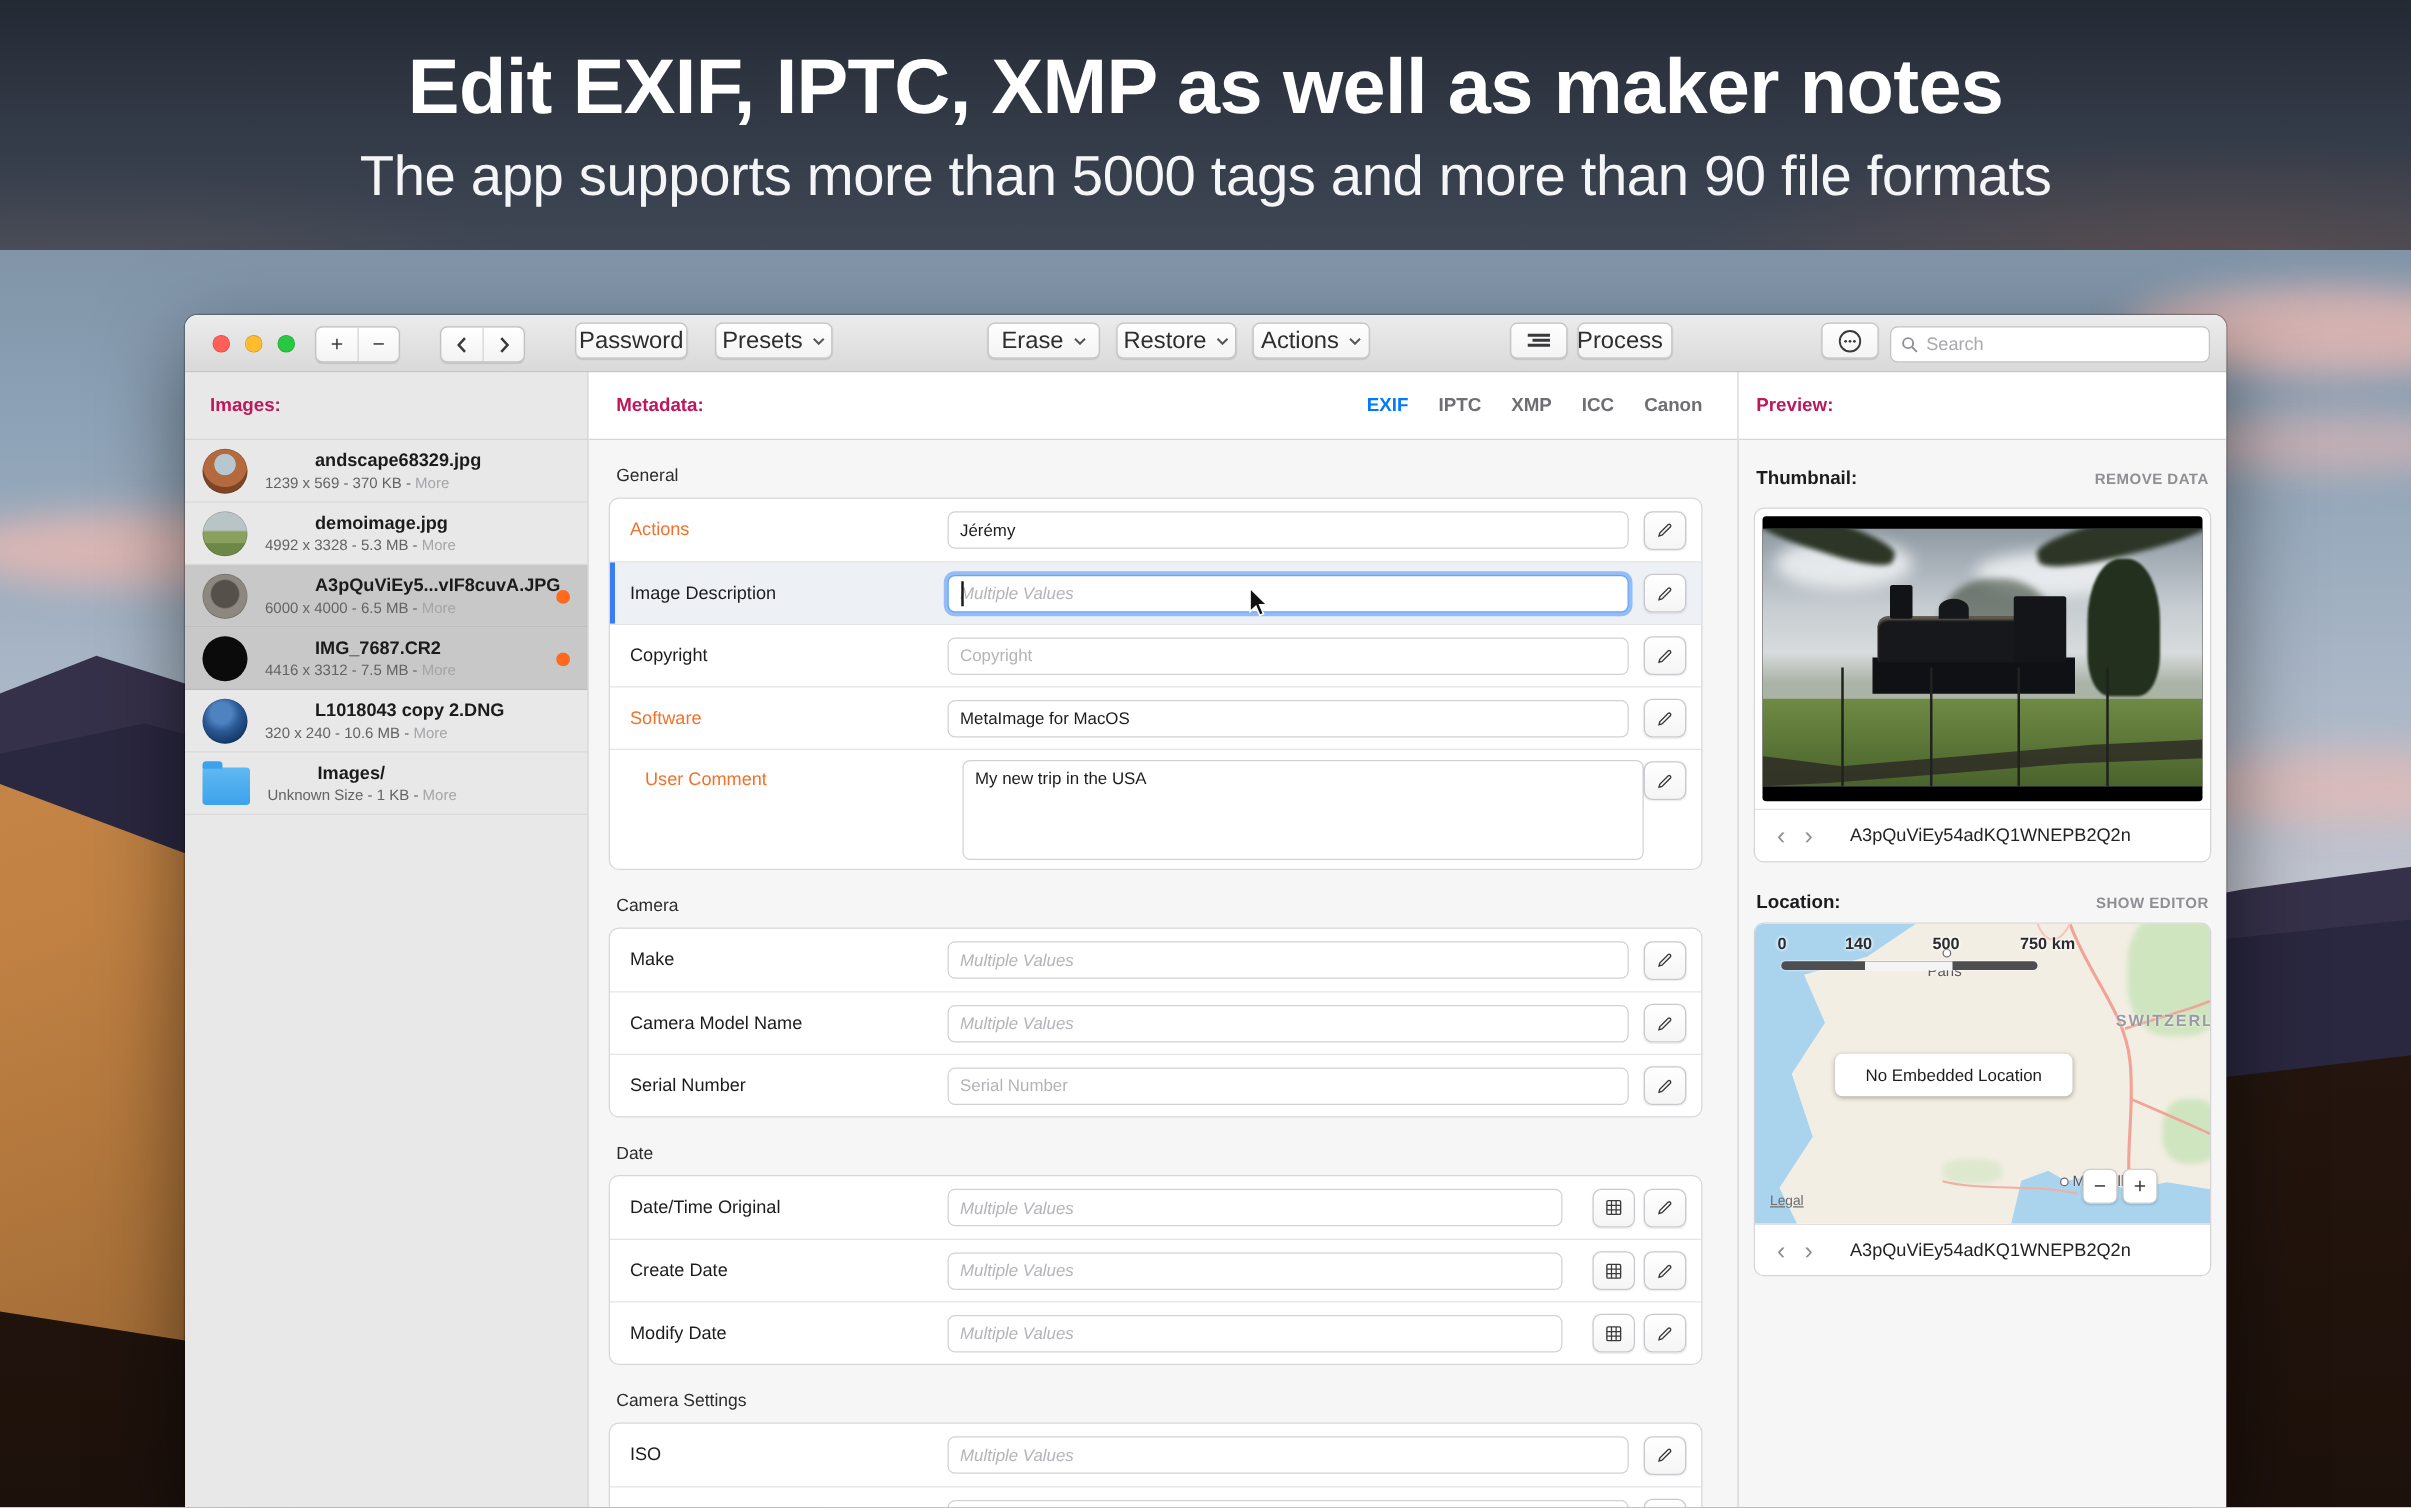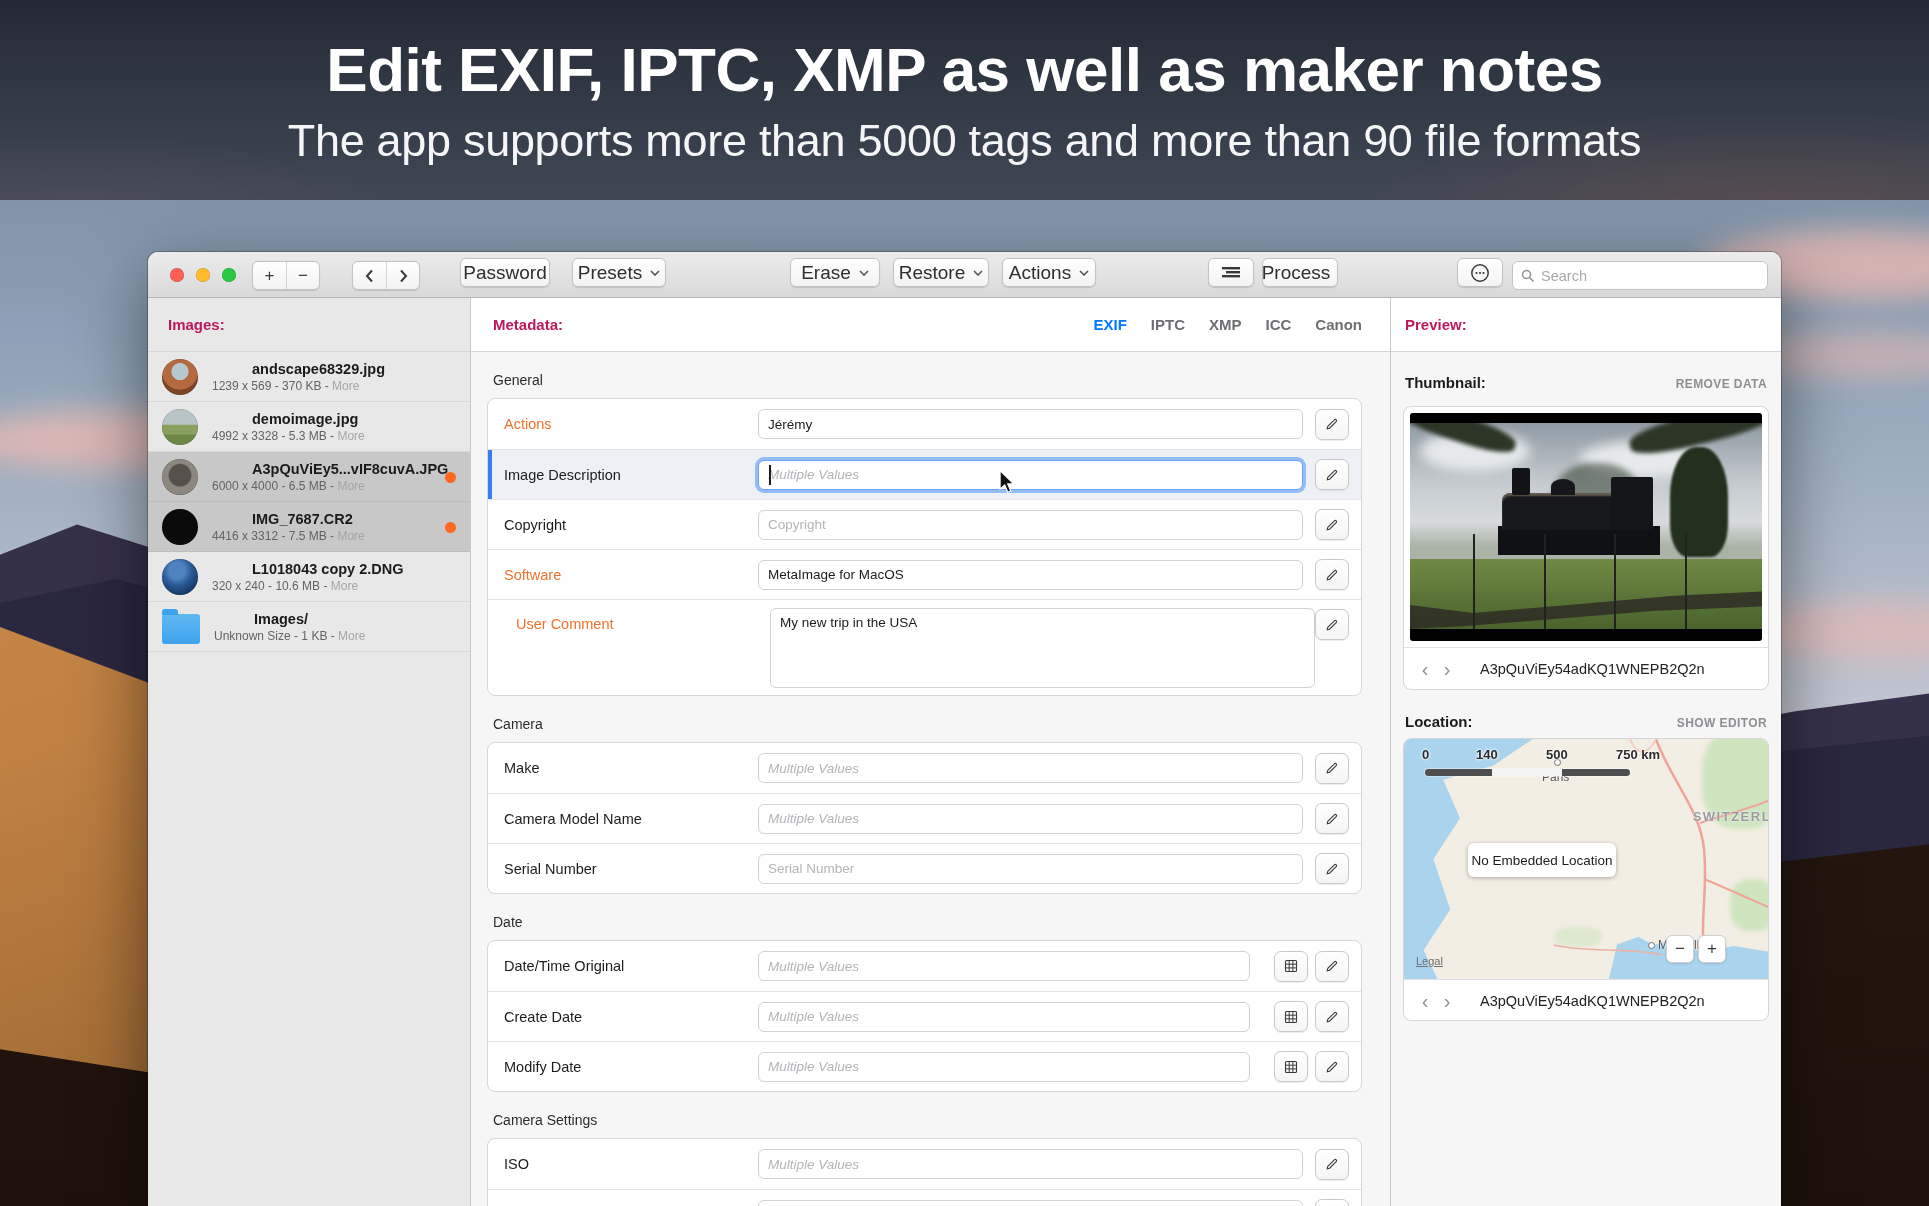--- a/index.html
+++ b/index.html
@@ -140,21 +140,21 @@
     clip-path:polygon(0 0,92% 0,64% 11%,28% 17%,40% 33%,21% 50%,33% 71%,14% 88%,24% 100%,0 100%); }
   .sea.med { left:200px; right:0; bottom:0; height:46px;
     clip-path:polygon(3% 100%,8% 25%,21% 8%,30% 26%,42% 16%,60% 42%,79% 28%,100% 40%,100% 100%); }
   .green { position:absolute; background:#cfe5c0; border-radius:40%; filter:blur(2px); }
   .scale-labels { position:absolute; left:0; top:8px; width:100%; font-size:13px; font-weight:700; color:#2c2c2e; text-shadow:0 0 3px #fff,0 0 3px #fff; }
   .scale-labels span { position:absolute; }
   .scalebar { position:absolute; left:21px; top:30px; width:205px; height:7px; border-radius:4px; background:#4e4e50; overflow:hidden; box-shadow:0 0 0 1px rgba(255,255,255,.35); }
   .scalebar .lightseg { position:absolute; left:67px; width:70px; top:0; bottom:0; background:#f4f4f4; }
   .citydot { position:absolute; width:7px; height:7px; border:1.5px solid #6d6d70; border-radius:50%; background:#fff; }
   .citylabel { position:absolute; font-size:12px; color:#55555a; text-shadow:0 0 2px #fff; }
-  .pill { position:absolute; left:64px; top:104px; width:148px; height:34px; background:#fff; border-radius:6px;
+  .pill { position:absolute; left:64px; top:104px; width:190px; height:34px; background:#fff; border-radius:6px;
     box-shadow:0 1px 4px rgba(0,0,0,.3); display:flex; align-items:center; justify-content:center;
     font-size:13.5px; color:#1c1c1e; z-index:4; }
   .region { position:absolute; right:-14px; top:70px; font-size:13px; font-weight:700; letter-spacing:1.5px; color:#9a9aa0; text-shadow:0 0 2px #fff; white-space:nowrap; }
   .mapzoom { position:absolute; width:28px; height:28px; background:#fff; border:1px solid #cfcfd2; border-radius:6px;
     display:flex; align-items:center; justify-content:center; font-size:17px; color:#3a3a3c; z-index:5; box-shadow:0 1px 2px rgba(0,0,0,.15); }
   .legal { position:absolute; left:12px; bottom:12px; font-size:11px; color:#6d6d72; text-decoration:underline; z-index:5; }
 
   .cursor { z-index:50; pointer-events:none; }
 </style>
 </head>

